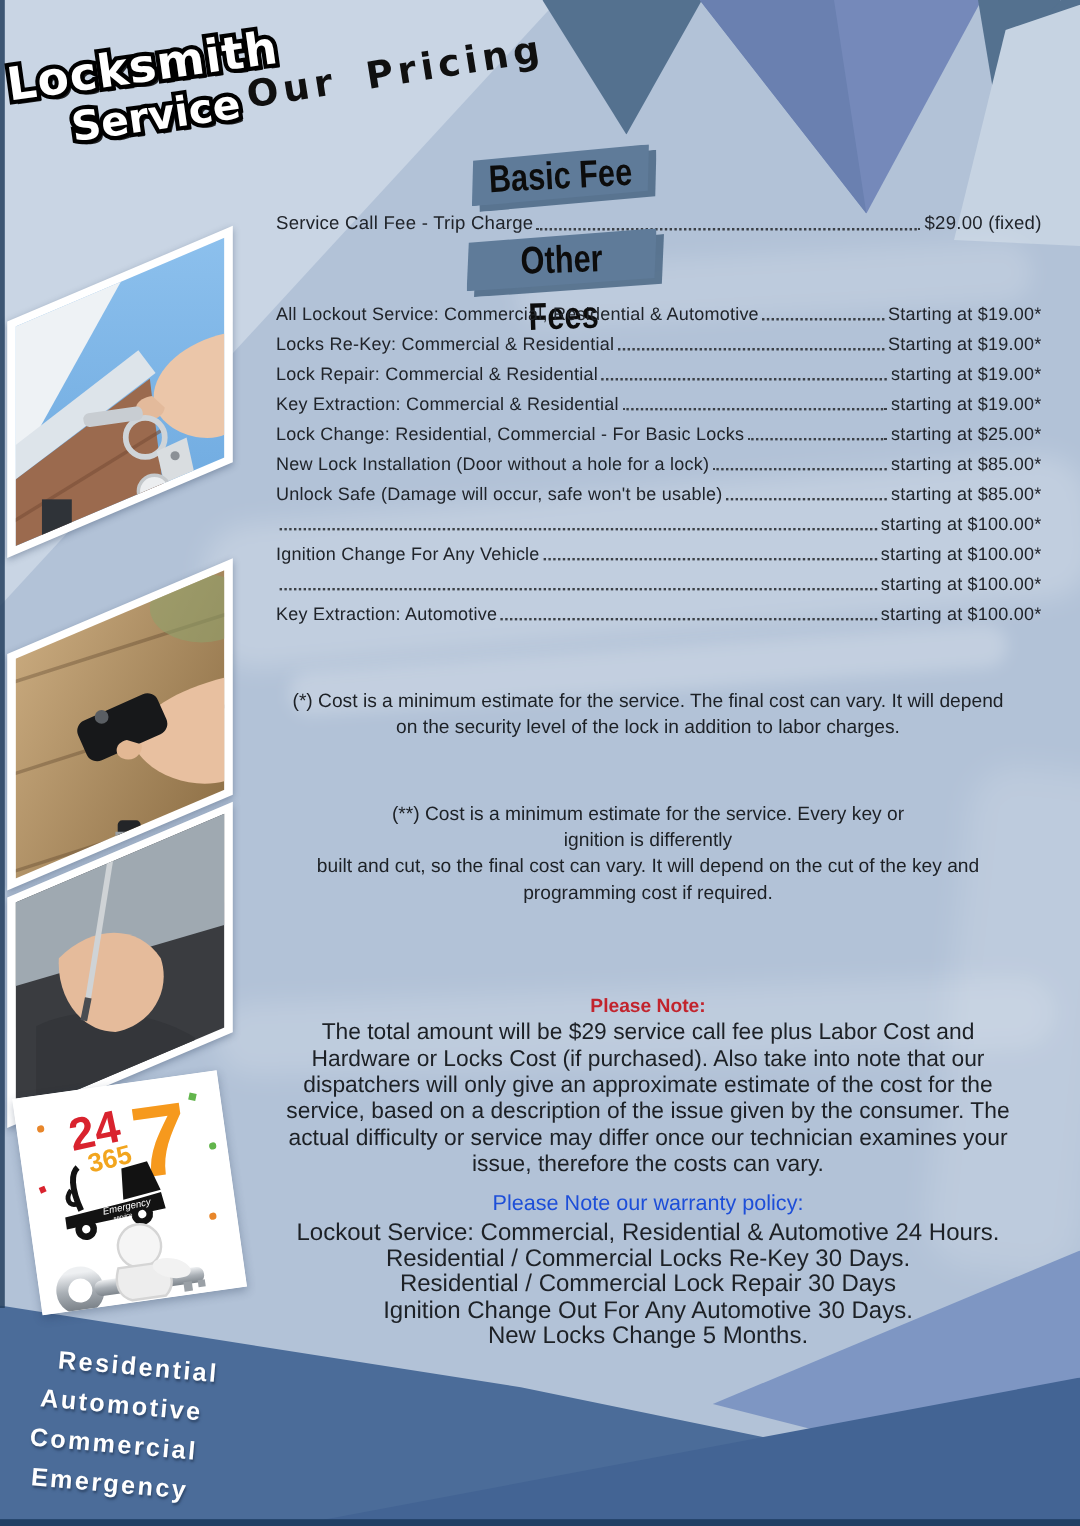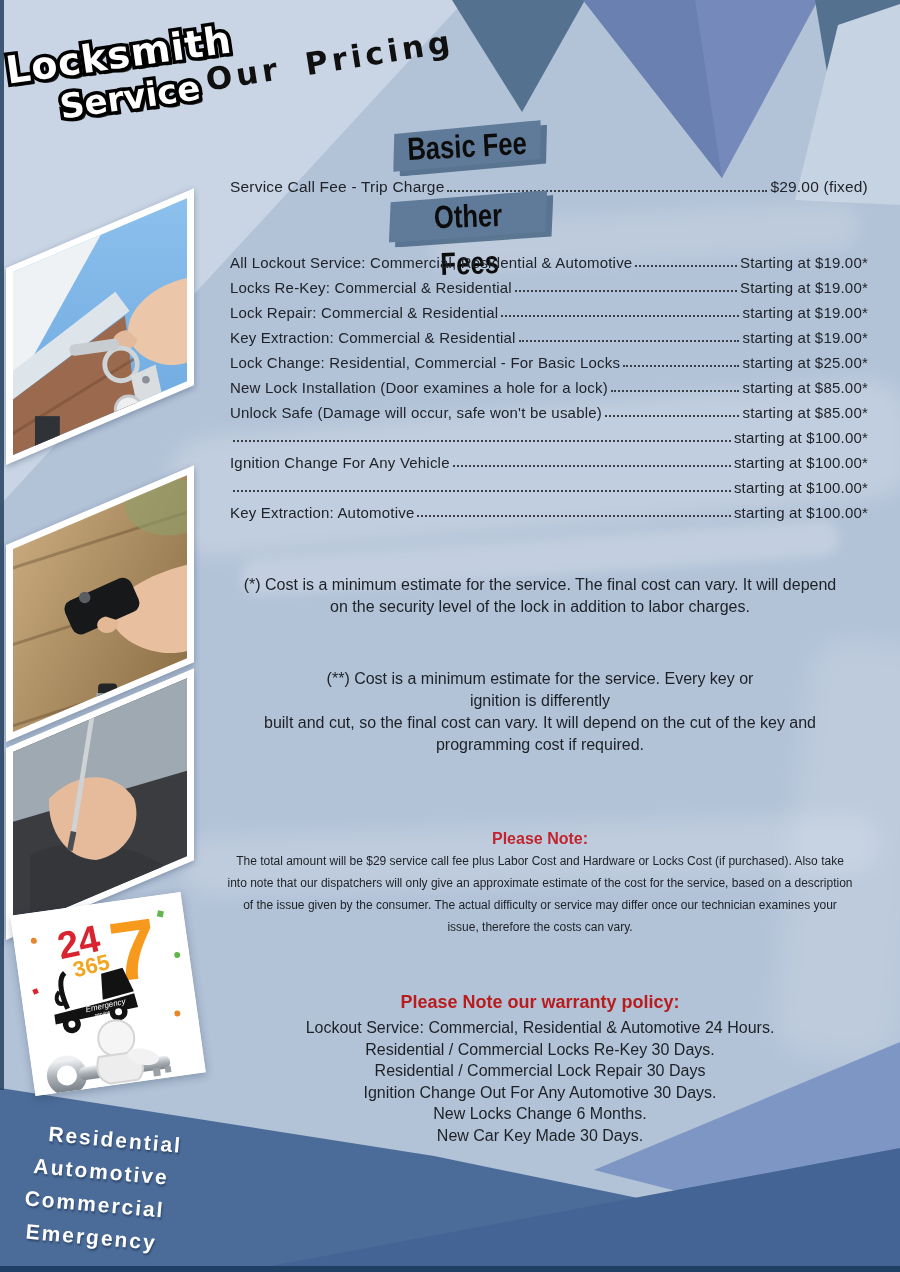--- a/index.html
+++ b/index.html
@@ -73,24 +73,24 @@
   .fprice{ white-space:nowrap; }
 
   
   .cblock { position:absolute; left:210px; width:660px; text-align:center; color:#1d2126; z-index:5; }
   .note1 { top:574px; font-size:16px; line-height:22px; }
   .note1 .inner { max-width:600px; margin:0 auto; }
   .note2 { top:668px; font-size:16px; line-height:22px; }
   .note2 .w3 { max-width:620px; margin:0 auto; }
   .pnote { top:830px; }
   .pnote .hd { color:#c2242d; font-weight:bold; font-size:16px; margin-bottom:2px; }
-  .pnote .bd { max-width:628px; margin:0 auto; font-size:12px; line-height:22px;text-align:center; }
+  .pnote .bd { max-width:628px; margin:0 auto; font-size:19px; line-height:22px;text-align:center; }
   .warranty { top:992px; }
-  .warranty .hd { color:#b91c1c; font-weight:bold; font-size:18px; margin-bottom:4px; }
-  .warranty .ln { font-size:16px; line-height:21.5px; }
+  .warranty .hd { color:#1d4ed8; font-weight:normal; font-size:18px; margin-bottom:4px; }
+  .warranty .ln { font-size:20px; line-height:21.5px; }
 
   
   .panel {
     position:absolute; left:6px; width:188px; background:#fff;
     transform:skewY(-23deg); transform-origin:0 0; overflow:hidden;
     box-shadow:0 2px 6px rgba(30,50,80,.35); z-index:4;
   }
   .p1 { top:268px; height:197px; }
   .p2 { top:545px; height:197px; }
   .p3 { top:748px; height:192px; }
@@ -183,21 +183,21 @@
       <span class="flabel">Key Extraction: Commercial &amp; Residential</span>
       <span class="fdots"></span>
       <span class="fprice">starting at $19.00*</span>
     </div>
     <div class="frow">
       <span class="flabel">Lock Change: Residential, Commercial - For Basic Locks</span>
       <span class="fdots"></span>
       <span class="fprice">starting at $25.00*</span>
     </div>
     <div class="frow">
-      <span class="flabel">New Lock Installation (Door examines a hole for a lock)</span>
+      <span class="flabel">New Lock Installation (Door without a hole for a lock)</span>
       <span class="fdots"></span>
       <span class="fprice">starting at $85.00*</span>
     </div>
     <div class="frow">
       <span class="flabel">Unlock Safe (Damage will occur, safe won't be usable)</span>
       <span class="fdots"></span>
       <span class="fprice">starting at $85.00*</span>
     </div>
     <div class="frow">
       <span class="fdots"></span>
@@ -232,22 +232,21 @@
     <div class="hd">Please Note:</div>
     <div class="bd">The total amount will be $29 service call fee plus Labor Cost and Hardware or Locks Cost (if purchased). Also take into note that our dispatchers will only give an approximate estimate of the cost for the service, based on a description of the issue given by the consumer. The actual difficulty or service may differ once our technician examines your issue, therefore the costs can vary.</div>
   </div>
 
   <div class="cblock warranty">
     <div class="hd">Please Note our warranty policy:</div>
     <div class="ln">Lockout Service: Commercial, Residential &amp; Automotive 24 Hours.</div>
     <div class="ln">Residential / Commercial Locks Re-Key 30 Days.</div>
     <div class="ln">Residential / Commercial Lock Repair 30 Days</div>
     <div class="ln">Ignition Change Out For Any Automotive 30 Days.</div>
-    <div class="ln">New Locks Change 6 Months.</div>
-    <div class="ln">New Car Key Made 30 Days.</div>
+    <div class="ln">New Locks Change 5 Months.</div>
   </div>
 
   <div class="panel p1">
     <div class="panel-in">
       <div class="panel-photo">
         <svg viewBox="0 0 188 390" preserveAspectRatio="xMidYMid slice">
           <defs>
             <linearGradient id="sky" x1="0" y1="0" x2="0" y2="1">
               <stop offset="0" stop-color="#8fc2ee"></stop>
                 <stop offset="1" stop-color="#5e9ed9"></stop>

